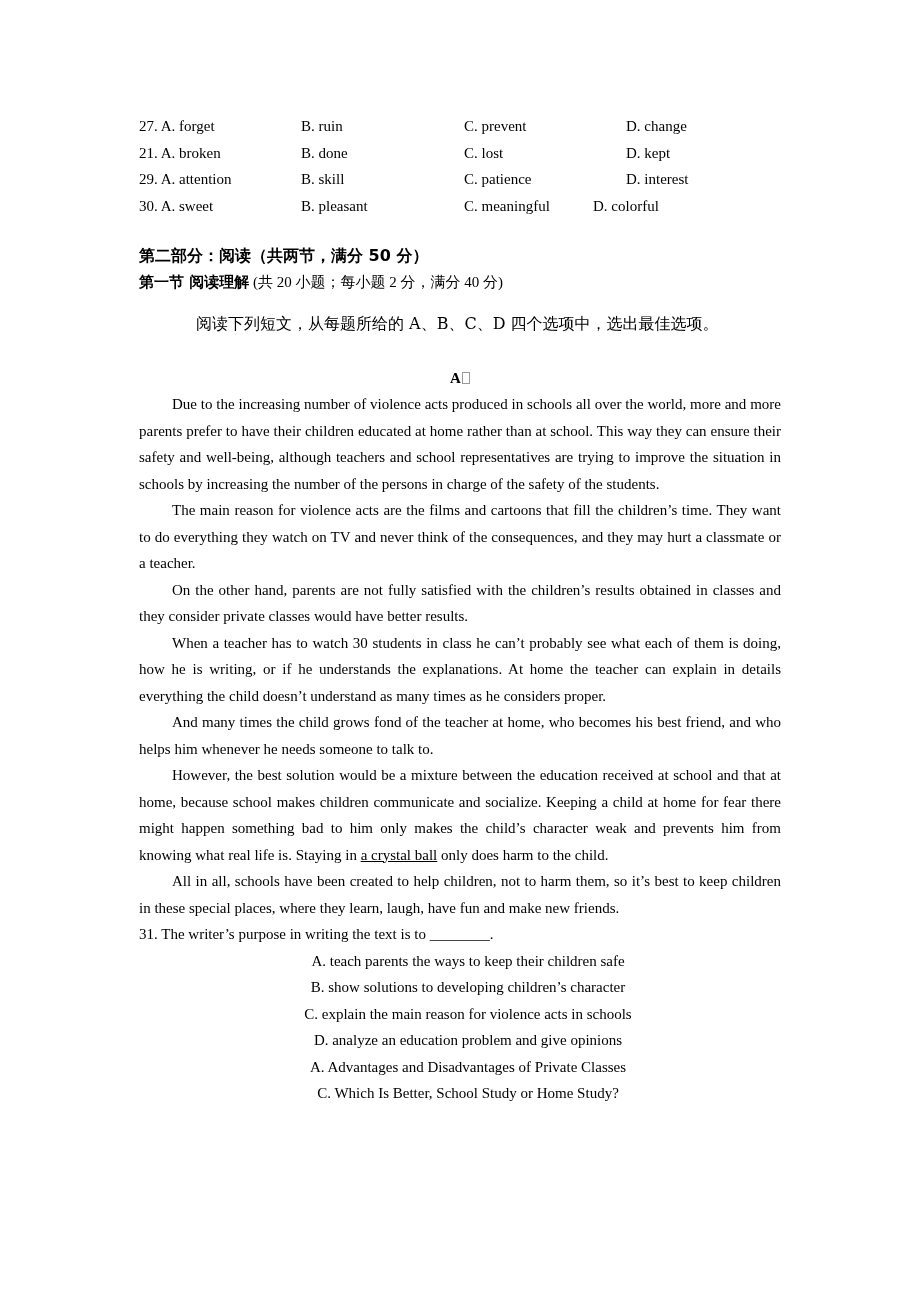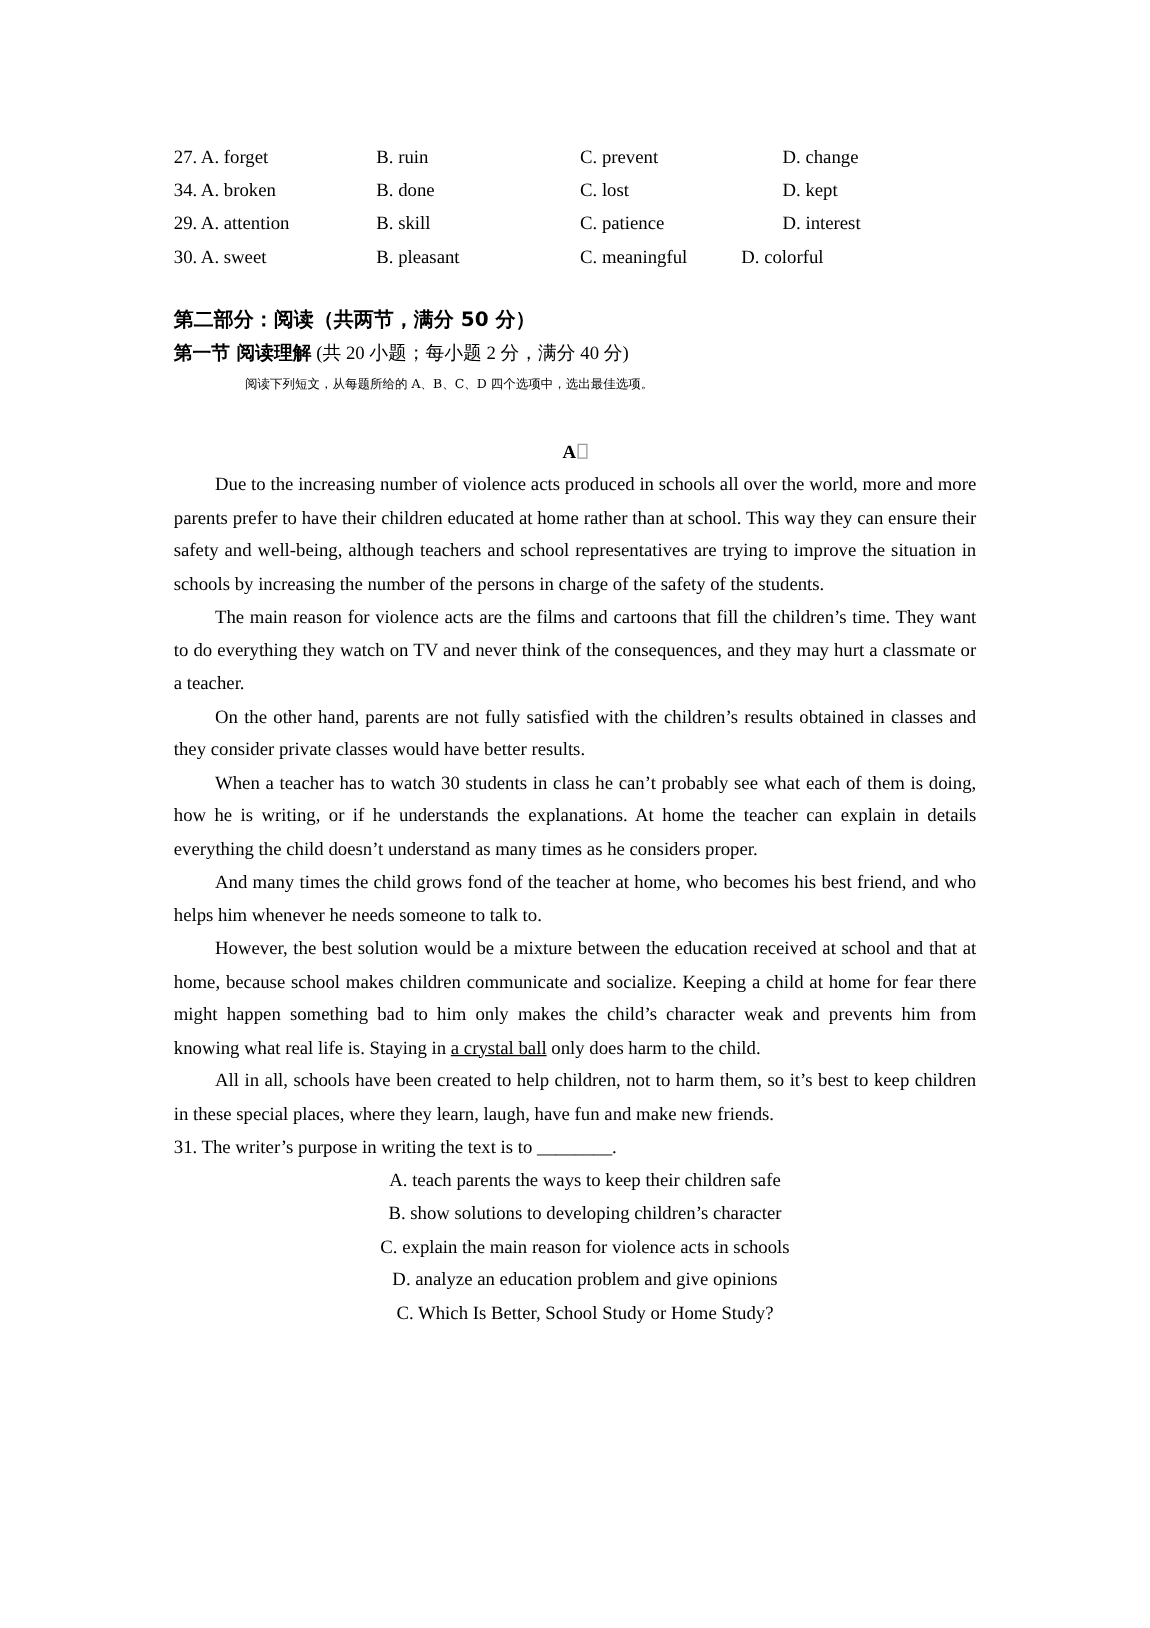--- a/index.html
+++ b/index.html
@@ -54,21 +54,22 @@
     .subsection .bold {
       font-family: "DejaVu Sans", sans-serif;
       font-weight: bold;
       font-size: 15px;
     }
     .instruction {
       text-indent: 57px;
       line-height: 26px;
       height: 26px;
       font-family: "DejaVu Serif", serif;
-      font-size: 10px;
+      font-size: 16px;
+      margin-top: 16px;
     }
     .passage-label {
       margin-top: 28px;
       text-align: center;
       font-weight: bold;
       font-size: 15px;
       line-height: 26px;
       height: 26px;
     }
     .passage-label .box {
@@ -109,21 +110,21 @@
 <div class="page">
 
   <div>
     <div class="opt-row">
       <span class="col-a"><span style="position:static">27.</span> <span style="position:static">A. forget</span></span>
       <span class="col-b">B. ruin</span>
       <span class="col-c">C. prevent</span>
       <span class="col-d">D. change</span>
     </div>
     <div class="opt-row">
-      <span class="col-a"><span style="position:static">34.</span> <span style="position:static">A. broken</span></span>
+      <span class="col-a"><span style="position:static">21.</span> <span style="position:static">A. broken</span></span>
       <span class="col-b">B. done</span>
       <span class="col-c">C. lost</span>
       <span class="col-d">D. kept</span>
     </div>
     <div class="opt-row">
       <span class="col-a"><span style="position:static">29.</span> <span style="position:static">A. attention</span></span>
       <span class="col-b">B. skill</span>
       <span class="col-c">C. patience</span>
       <span class="col-d">D. interest</span>
     </div>
@@ -156,16 +157,17 @@
   </div>
 
   <div>
     <p class="question">31. The writer’s purpose in writing the text is to ________.</p>
     <p class="choice">A. teach parents the ways to keep their children safe</p>
     <p class="choice">B. show solutions to developing children’s character</p>
     <p class="choice">C. explain the main reason for violence acts in schools</p>
     <p class="choice">D. analyze an education problem and give opinions</p>
   </div>
   <div>
+    <p class="choice">A. Advantages and Disadvantages of Private Classes</p>
     <p class="choice">C. Which Is Better, School Study or Home Study?</p>
   </div>
 
 </div>
 
 </body></html>

